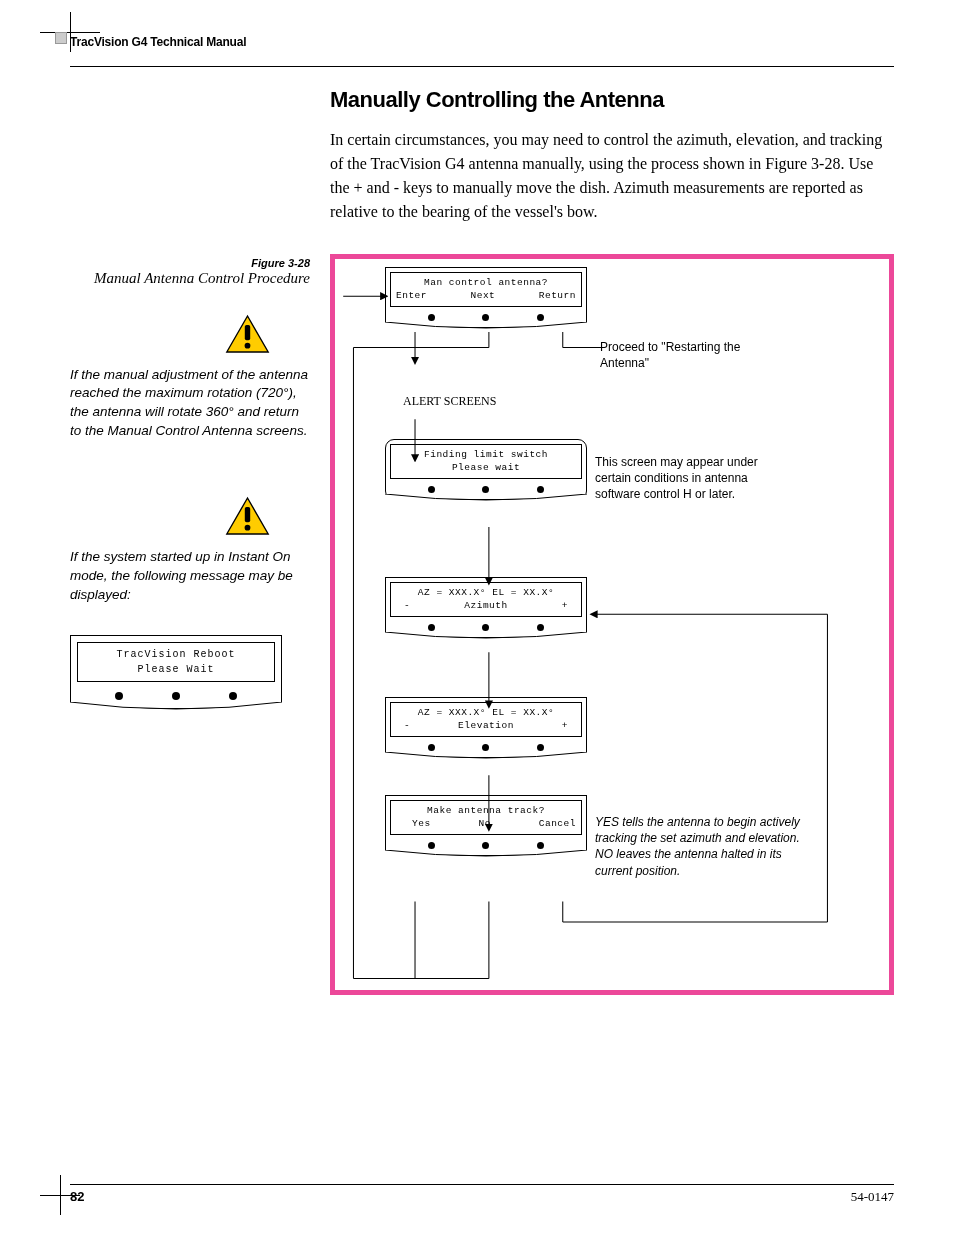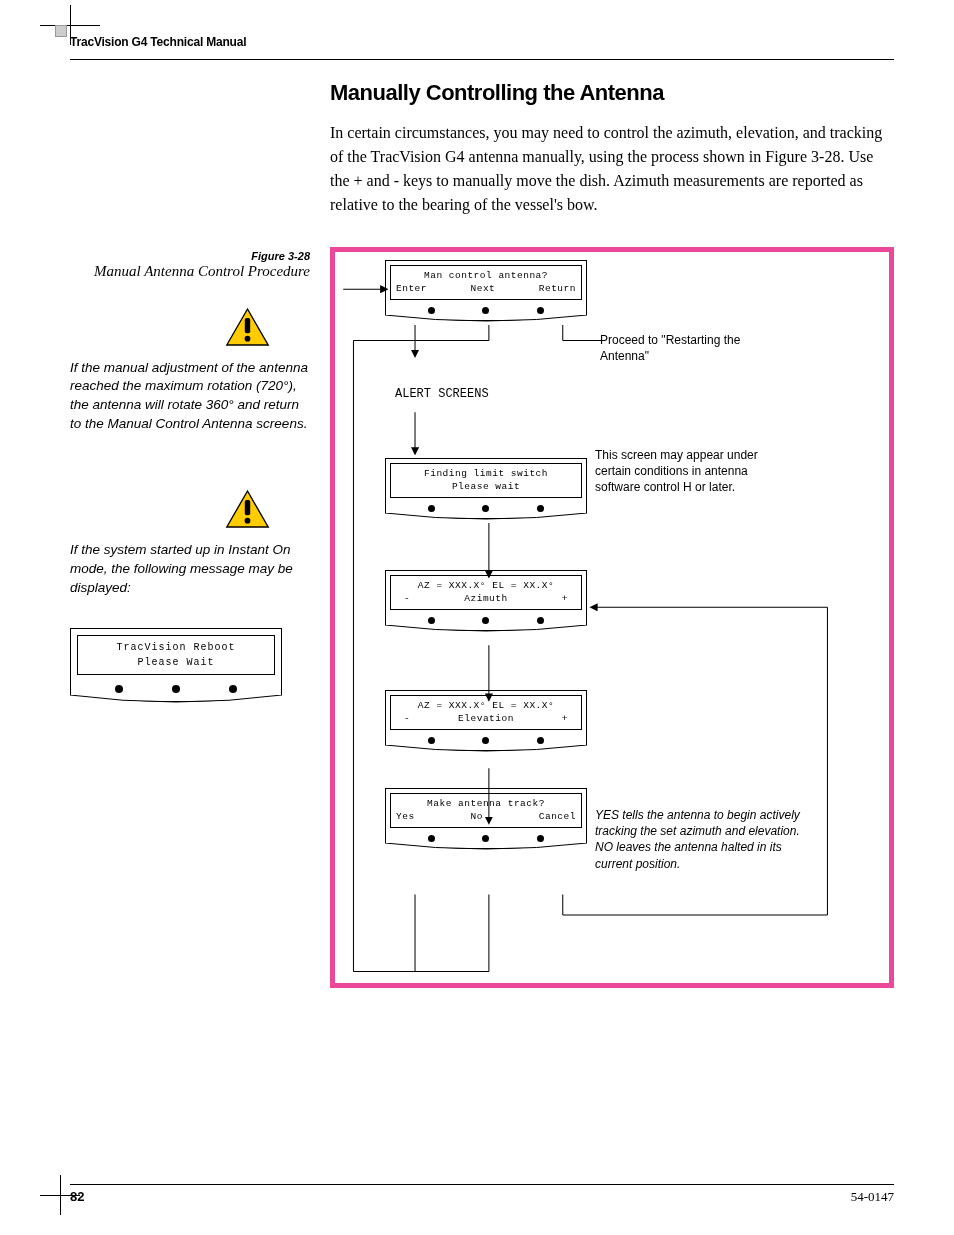--- a/index.html
+++ b/index.html
@@ -16,21 +16,21 @@
     padding: 35px 60px 30px 70px;
     box-sizing: border-box;
     height: 100%;
     position: relative;
   }
   .header-title {
     font-family: Arial, sans-serif;
     font-weight: bold;
     font-size: 12px;
     border-bottom: 1px solid #000;
-    padding-bottom: 10px;
+    padding-bottom: 17px;
     margin-bottom: 0;
     letter-spacing: -0.2px;
   }
   .register-mark {
     position: relative;
     top: -55px;
     left: -30px;
     width: 60px;
     height: 40px;
   }
@@ -145,23 +145,24 @@
   }
   .flow-dots .dot { width:7px; height:7px;}
   .note {
     font-family: Arial, sans-serif;
     font-size: 12px;
     position: absolute;
     line-height: 1.35;
   }
   .note.italic { font-style: italic; }
   .alert-label {
-    font-family: Liberation Mono, monospace;
+    font-family: Liberation Serif, serif;
     font-size: 12px;
     position: absolute;
+    margin-left: 8px;
   }
   .footer {
     position: absolute;
     bottom: 30px;
     left: 70px;
     right: 60px;
     border-top: 1px solid #000;
     padding-top: 4px;
     display: flex;
     justify-content: space-between;
@@ -295,21 +296,21 @@
           <svg style="position:absolute;bottom:-5px;left:-1px;width:calc(100% + 2px);height:10px;" viewBox="0 0 202 10" preserveAspectRatio="none">
               <path d="M0,0 Q101,12 202,0 L202,10 L0,10 Z" fill="#fff"></path>
               <path d="M0,0 Q101,12 202,0" fill="none" stroke="#000" stroke-width="1"></path>
             </svg>
         </div>
 
         <div class="alert-label" style="top:135px; left:60px;">ALERT SCREENS</div>
 
         <div class="note" style="top:80px; left:265px; width:180px;">Proceed to "Restarting the Antenna"</div>
 
-        <div class="flow-box" style="top:206px;">
+        <div class="flow-box" style="top:180px;border-radius:9px;">
           <div class="flow-box-inner">
             <div>Finding limit switch</div>
             <div>Please wait</div>
           </div>
           <div class="flow-dots">
               <div class="dot"></div>
               <div class="dot"></div>
               <div class="dot"></div>
             </div>
           <svg style="position:absolute;bottom:-5px;left:-1px;width:calc(100% + 2px);height:10px;" viewBox="0 0 202 10" preserveAspectRatio="none">
@@ -355,21 +356,21 @@
             </div>
           <svg style="position:absolute;bottom:-5px;left:-1px;width:calc(100% + 2px);height:10px;" viewBox="0 0 202 10" preserveAspectRatio="none">
               <path d="M0,0 Q101,12 202,0 L202,10 L0,10 Z" fill="#fff"></path>
               <path d="M0,0 Q101,12 202,0" fill="none" stroke="#000" stroke-width="1"></path>
             </svg>
         </div>
 
         <div class="flow-box" style="top:536px;">
           <div class="flow-box-inner">
             <div>Make antenna track?</div>
-            <div style="display:flex;justify-content:space-between;">
+            <div style="display:flex;justify-content:space-between;margin-left:16px;">
               <span>Yes</span>
               <span>No</span>
               <span>Cancel</span>
             </div>
           </div>
           <div class="flow-dots">
               <div class="dot"></div>
               <div class="dot"></div>
               <div class="dot"></div>
             </div>

